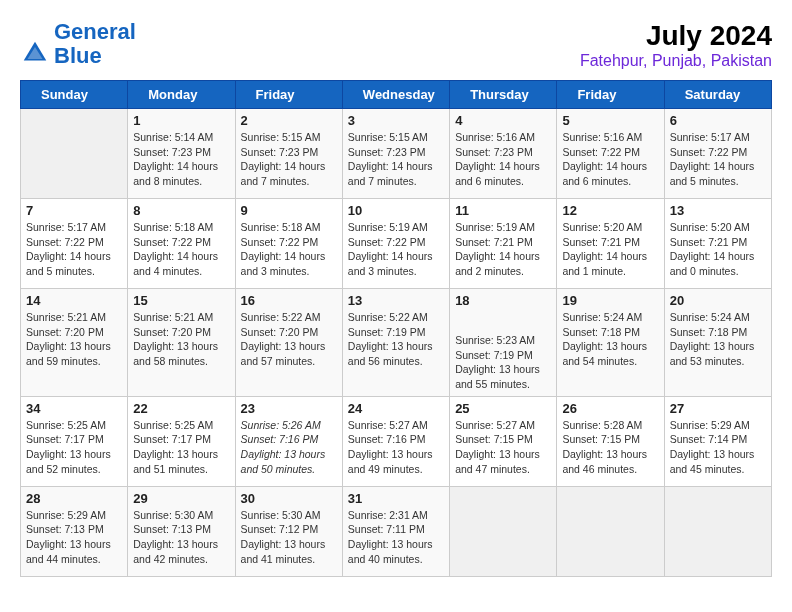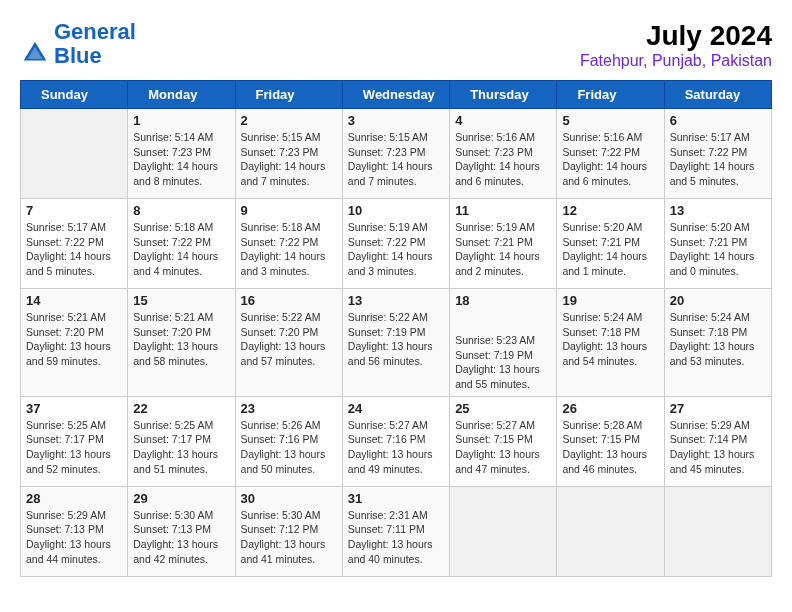--- a/index.html
+++ b/index.html
@@ -266,36 +266,36 @@
         <td>
           <span class="day-number">20</span>
           <div class="day-info" style="white-space: pre-line;">Sunrise: 5:24 AM
 Sunset: 7:18 PM
 Daylight: 13 hours
 and 53 minutes.</div>
         </td>
       </tr>
       <tr>
         <td>
-          <span class="day-number">37</span>
+          <span class="day-number">34</span>
           <div class="day-info" style="white-space: pre-line;">Sunrise: 5:25 AM
 Sunset: 7:17 PM
 Daylight: 13 hours
 and 52 minutes.</div>
         </td>
         <td>
           <span class="day-number">22</span>
           <div class="day-info" style="white-space: pre-line;">Sunrise: 5:25 AM
 Sunset: 7:17 PM
 Daylight: 13 hours
 and 51 minutes.</div>
         </td>
         <td>
           <span class="day-number">23</span>
-          <div class="day-info" style="white-space: pre-line;">Sunrise: 5:26 AM
+          <div class="day-info" style="white-space: pre-line; font-style: italic;">Sunrise: 5:26 AM
 Sunset: 7:16 PM
 Daylight: 13 hours
 and 50 minutes.</div>
         </td>
         <td>
           <span class="day-number">24</span>
           <div class="day-info" style="white-space: pre-line;">Sunrise: 5:27 AM
 Sunset: 7:16 PM
 Daylight: 13 hours
 and 49 minutes.</div>

